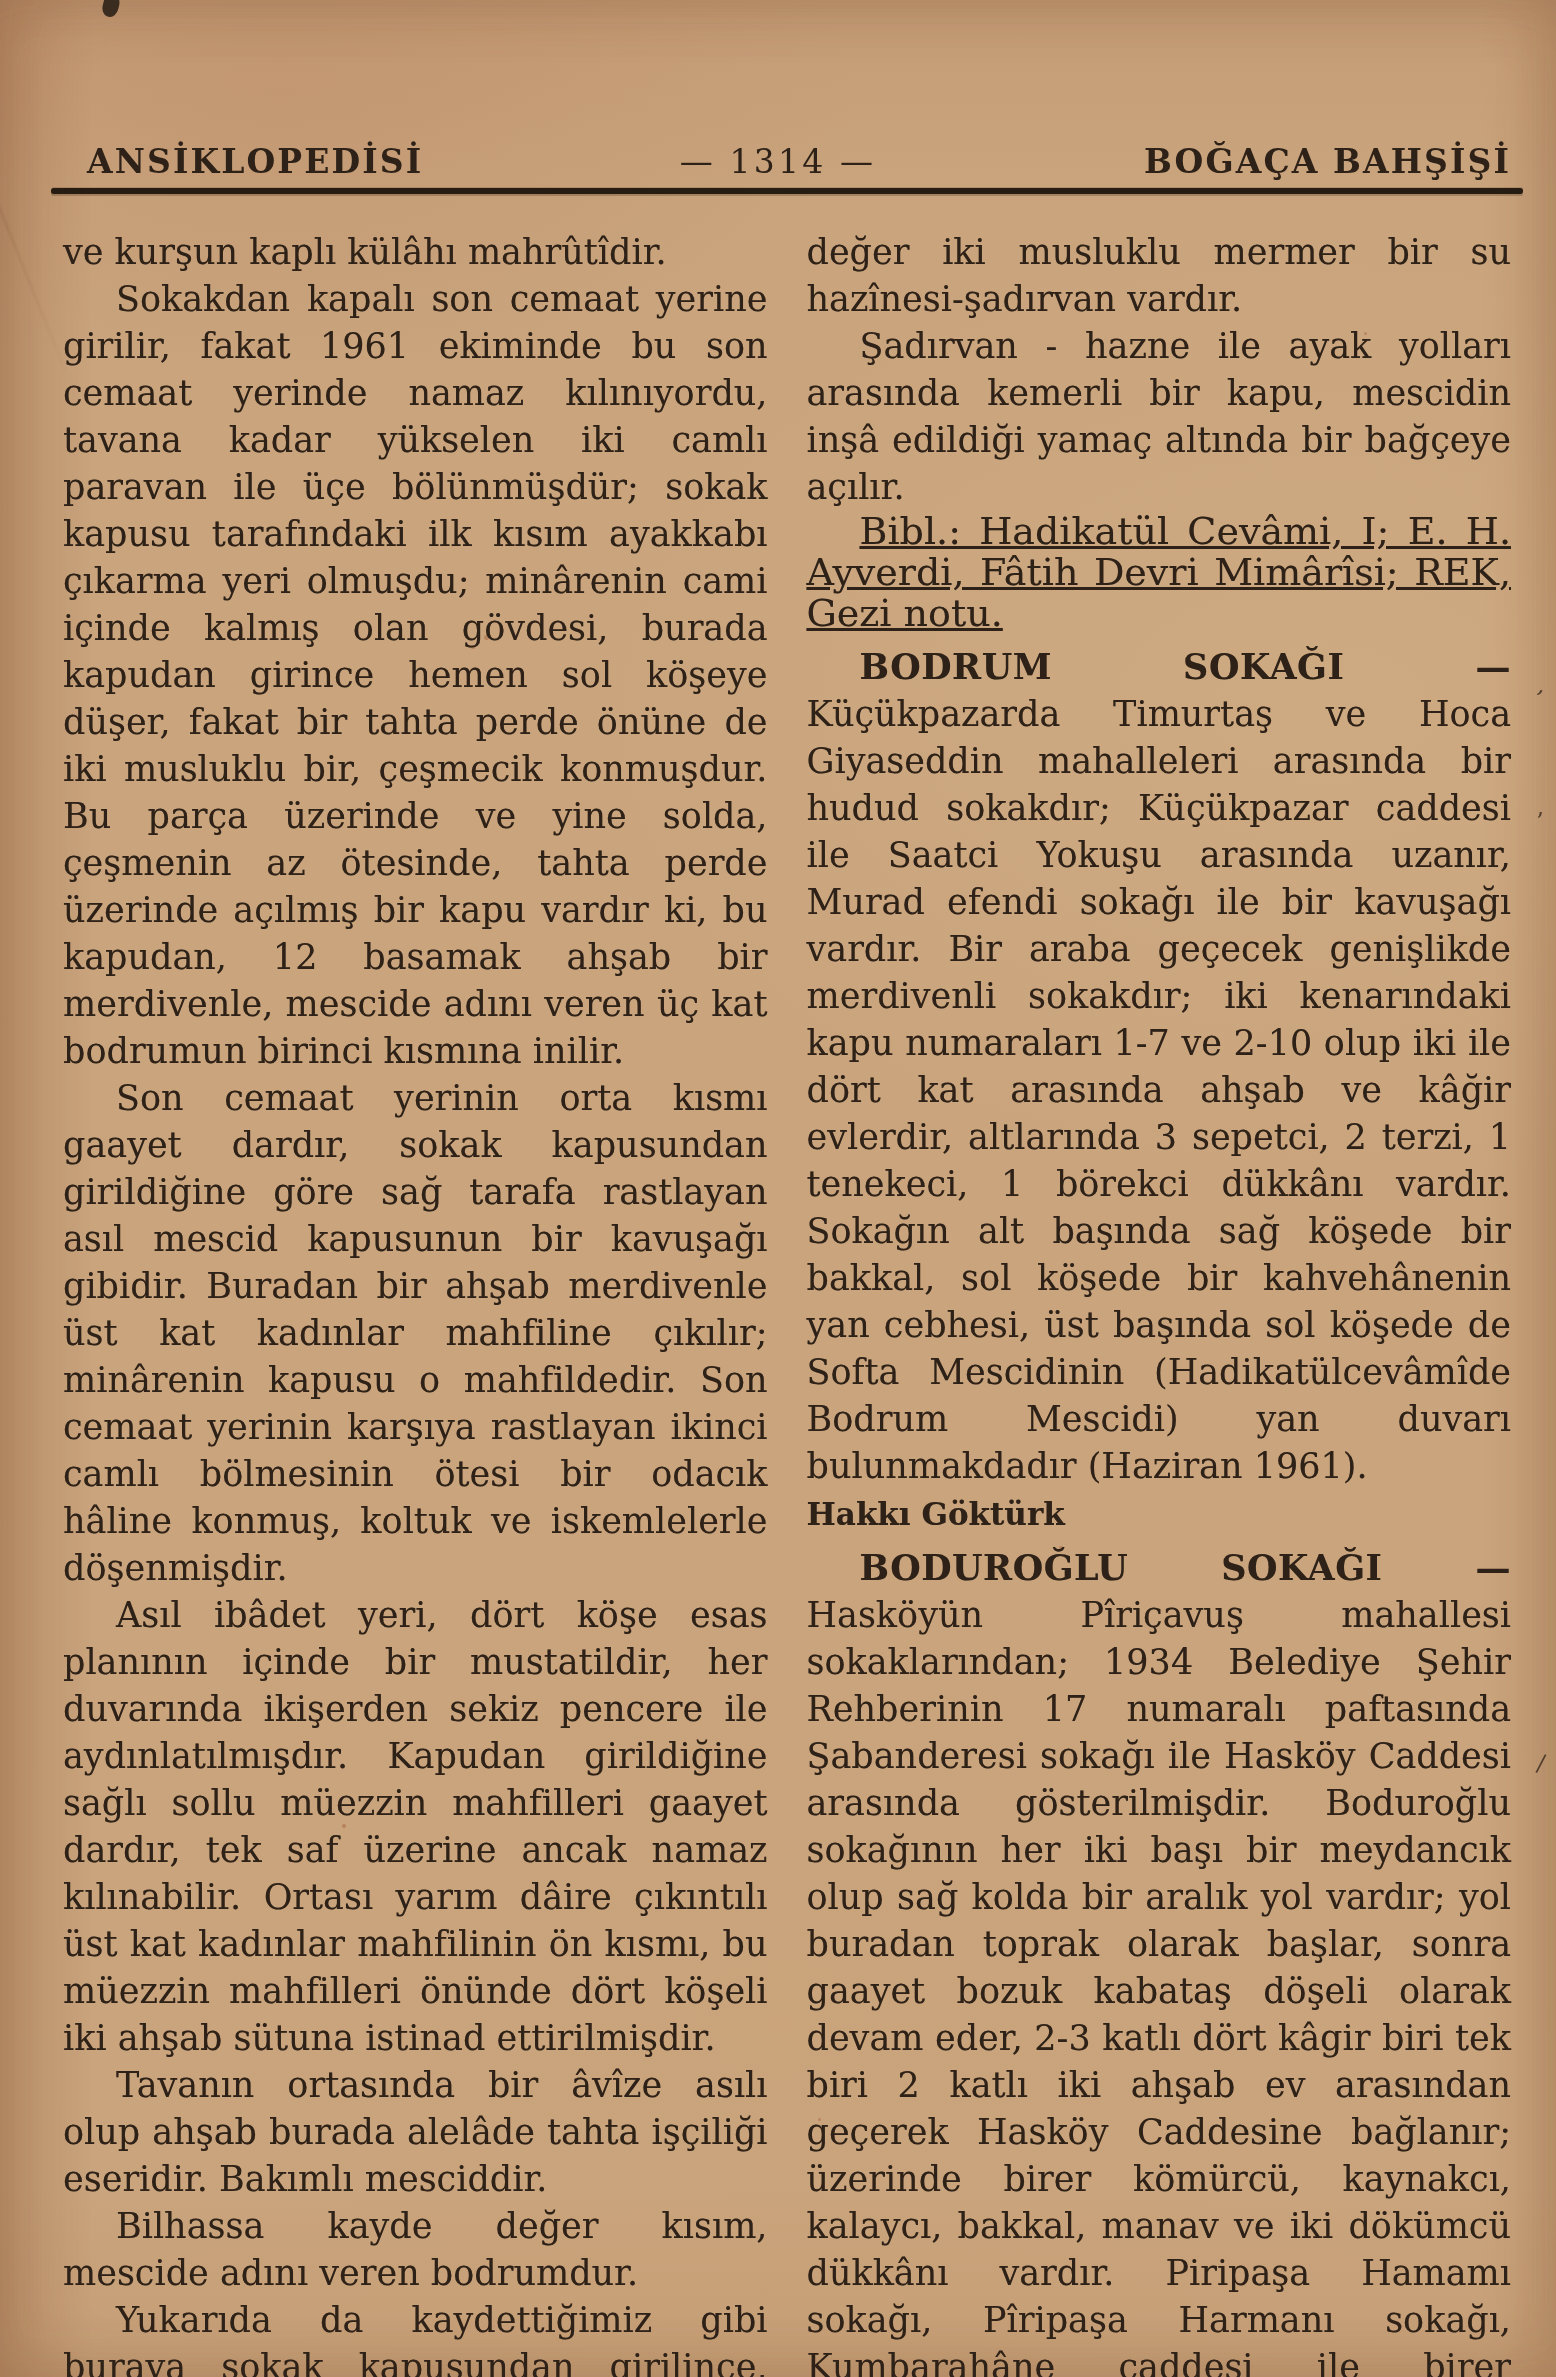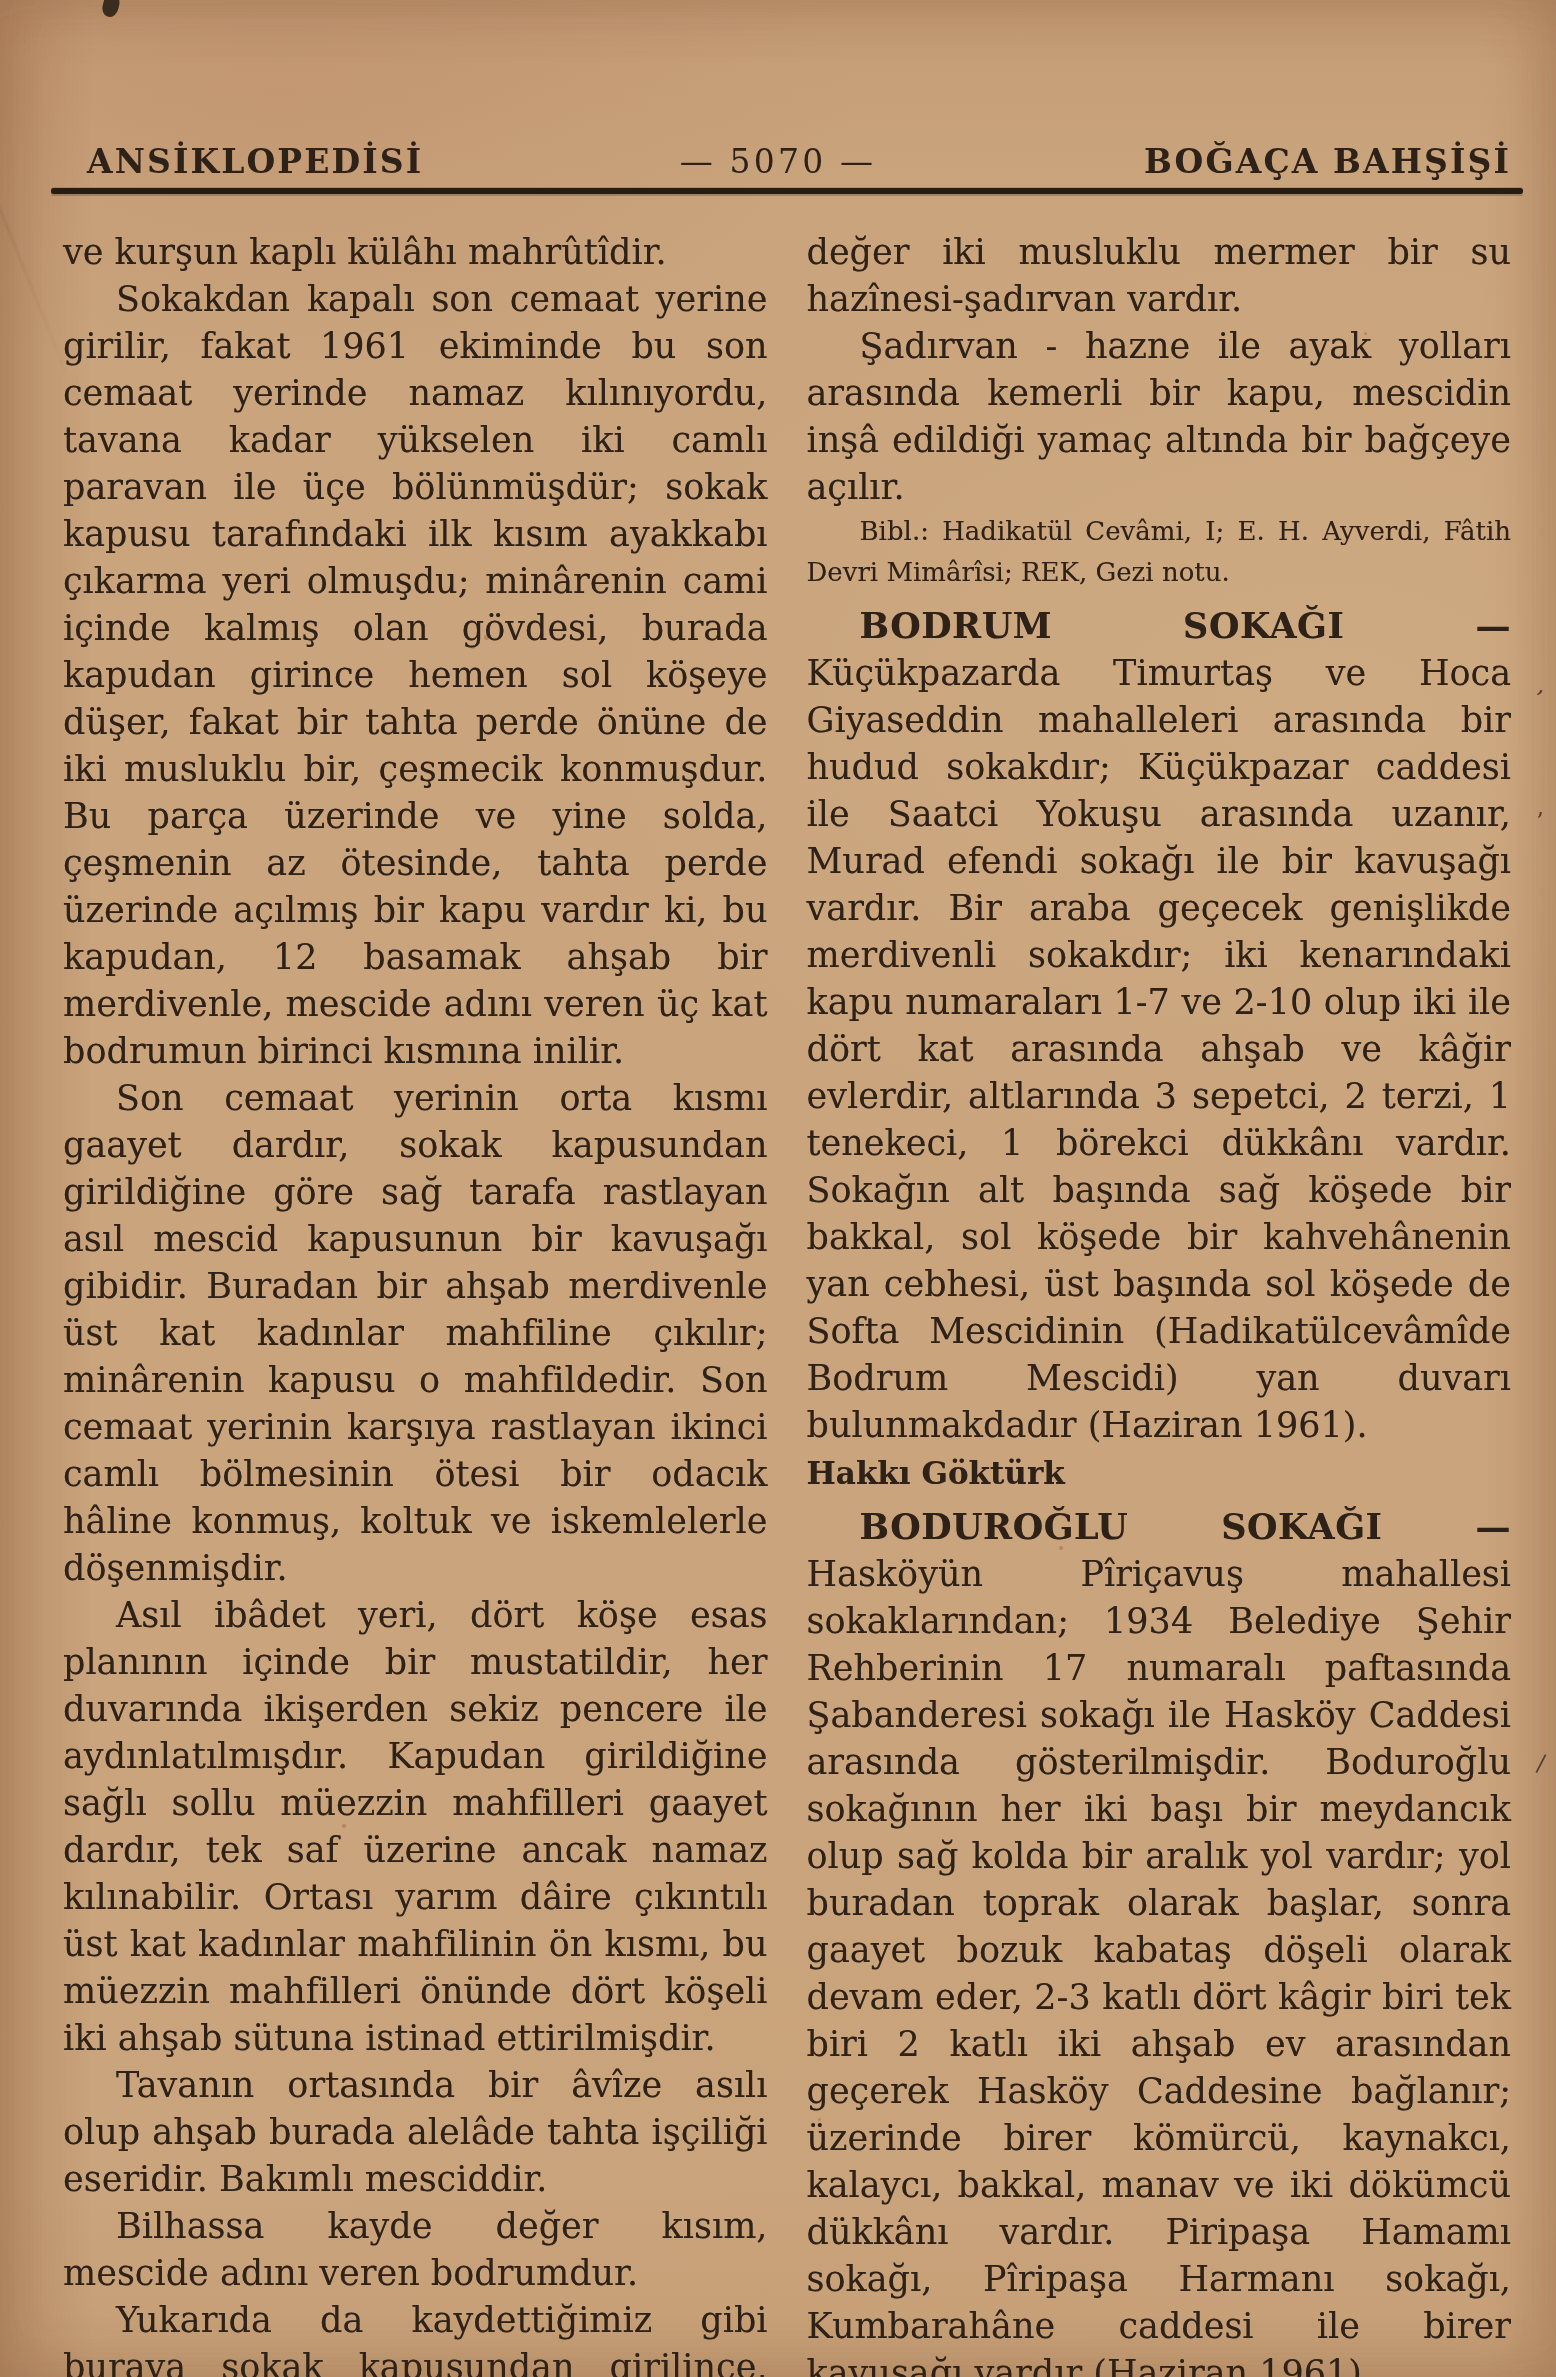--- a/index.html
+++ b/index.html
@@ -40,21 +40,21 @@
   .hdr-right{position:absolute;right:45px;top:142px;font-size:33px;font-weight:bold;letter-spacing:2.1px;}
   .hdr-rule{position:absolute;left:51px;right:33px;top:188px;height:5.9px;background:#271c11;border-radius:2.7px;
     box-shadow:0 2.1px 0 rgba(70,45,25,0.28), 0 -1.1px 0 rgba(70,45,25,0.18);}
 
   .columns{position:absolute;left:63px;top:229px;right:45px;display:flex;gap:39px;align-items:flex-start;}
   .col{flex:1 1 0;}
   .para{margin:0;text-align:justify;font-size:35px;line-height:47px;
     text-shadow:0 0 0.5px rgba(45,30,15,0.35);}
   .para.indent{text-indent:53px;}
   .para.entry{margin-top:8.6px;}
-  .para.bibl{font-size:26px;line-height:41px;}
+  .para.bibl{font-size:38px;line-height:41px;text-decoration:underline;}
   .para b{font-weight:bold;letter-spacing:0.5px;}
   .signature{margin:3.2px 23.5px 5.3px 0;text-align:left;font-weight:bold;font-size:31px;line-height:43px;
     text-shadow:0 0 0.5px rgba(45,30,15,0.35);}
 </style>
 </head>
 <body>
 
 <div class="paper-tone"></div>
 <div class="vignette"></div>
 <div class="crease"></div>
@@ -64,21 +64,21 @@
 <div class="speck" style="left:1059px;top:1546px;width:4.3px;height:4.3px;"></div>
 <div class="speck" style="left:1364px;top:332px;width:3.2px;height:3.2px;"></div>
 <div class="speck" style="left:342px;top:1824px;width:3.7px;height:3.7px;"></div>
 <div class="speck" style="left:818px;top:2118px;width:3.2px;height:3.2px;"></div>
 <div class="margin-mark" style="right:9.6px;top:671px;transform:rotate(18deg);">,</div>
 <div class="margin-mark" style="right:13px;top:808px;">ʼ</div>
 <div class="margin-mark" style="right:10.7px;top:1749px;transform:rotate(10deg);">/</div>
 
 <div class="page-header">
   <span class="hdr-left">ANSİKLOPEDİSİ</span>
-  <span class="hdr-center">— 5070 —</span>
+  <span class="hdr-center">— 1314 —</span>
   <span class="hdr-right">BOĞAÇA BAHŞİŞİ</span>
   <div class="hdr-rule"></div>
 </div>
 
 <div class="columns">
   <div class="col" id="col-left">
       <p class="para body">ve kurşun kaplı külâhı mahrûtîdir.</p>
       <p class="para body indent">Sokakdan kapalı son cemaat yerine girilir, fakat 1961 ekiminde bu son cemaat yerinde namaz kılınıyordu, tavana kadar yükselen iki camlı paravan ile üçe bölünmüşdür; sokak kapusu tarafındaki ilk kısım ayakkabı çıkarma yeri olmuşdu; minârenin cami içinde kalmış olan gövdesi, burada kapudan girince hemen sol köşeye düşer, fakat bir tahta perde önüne de iki musluklu bir, çeşmecik konmuşdur. Bu parça üzerinde ve yine solda, çeşmenin az ötesinde, tahta perde üzerinde açılmış bir kapu vardır ki, bu kapudan, 12 basamak ahşab bir merdivenle, mescide adını veren üç kat bodrumun birinci kısmına inilir.</p>
       <p class="para body indent">Son cemaat yerinin orta kısmı gaayet dardır, sokak kapusundan girildiğine göre sağ tarafa rastlayan asıl mescid kapusunun bir kavuşağı gibidir. Buradan bir ahşab merdivenle üst kat kadınlar mahfiline çıkılır; minârenin kapusu o mahfildedir. Son cemaat yerinin karşıya rastlayan ikinci camlı bölmesinin ötesi bir odacık hâline konmuş, koltuk ve iskemlelerle döşenmişdir.</p>
       <p class="para body indent">Asıl ibâdet yeri, dört köşe esas planının içinde bir mustatildir, her duvarında ikişerden sekiz pencere ile aydınlatılmışdır. Kapudan girildiğine sağlı sollu müezzin mahfilleri gaayet dardır, tek saf üzerine ancak namaz kılınabilir. Ortası yarım dâire çıkıntılı üst kat kadınlar mahfilinin ön kısmı, bu müezzin mahfilleri önünde dört köşeli iki ahşab sütuna istinad ettirilmişdir.</p>

